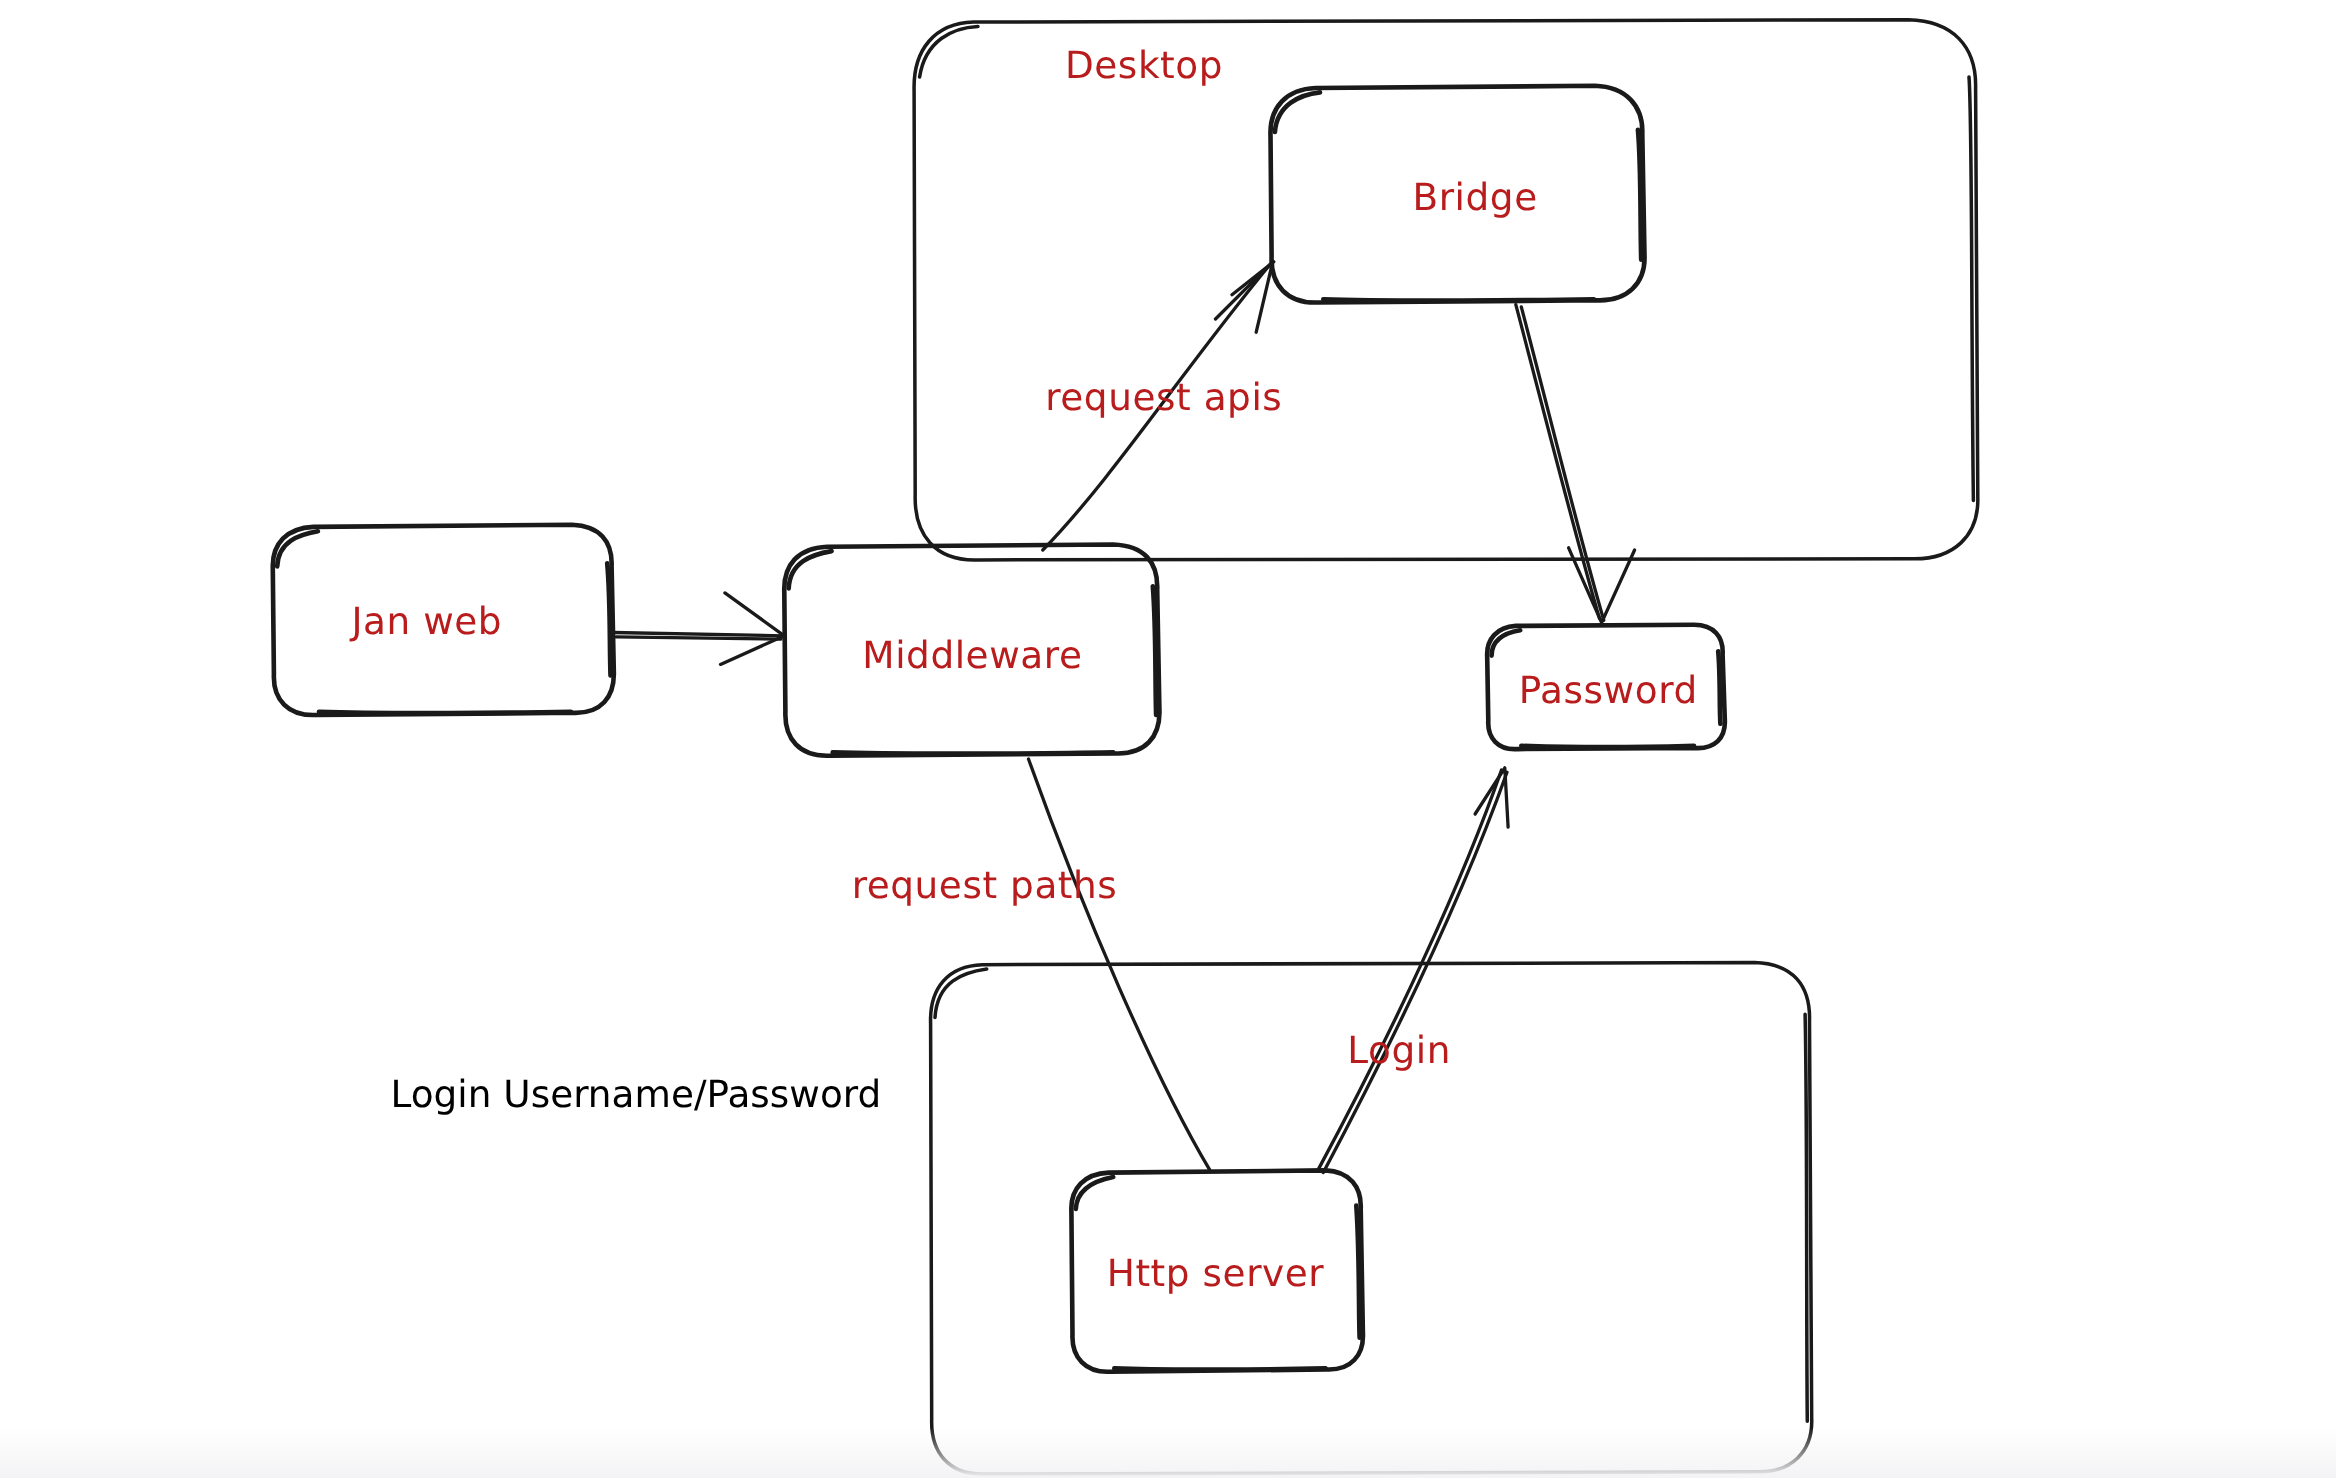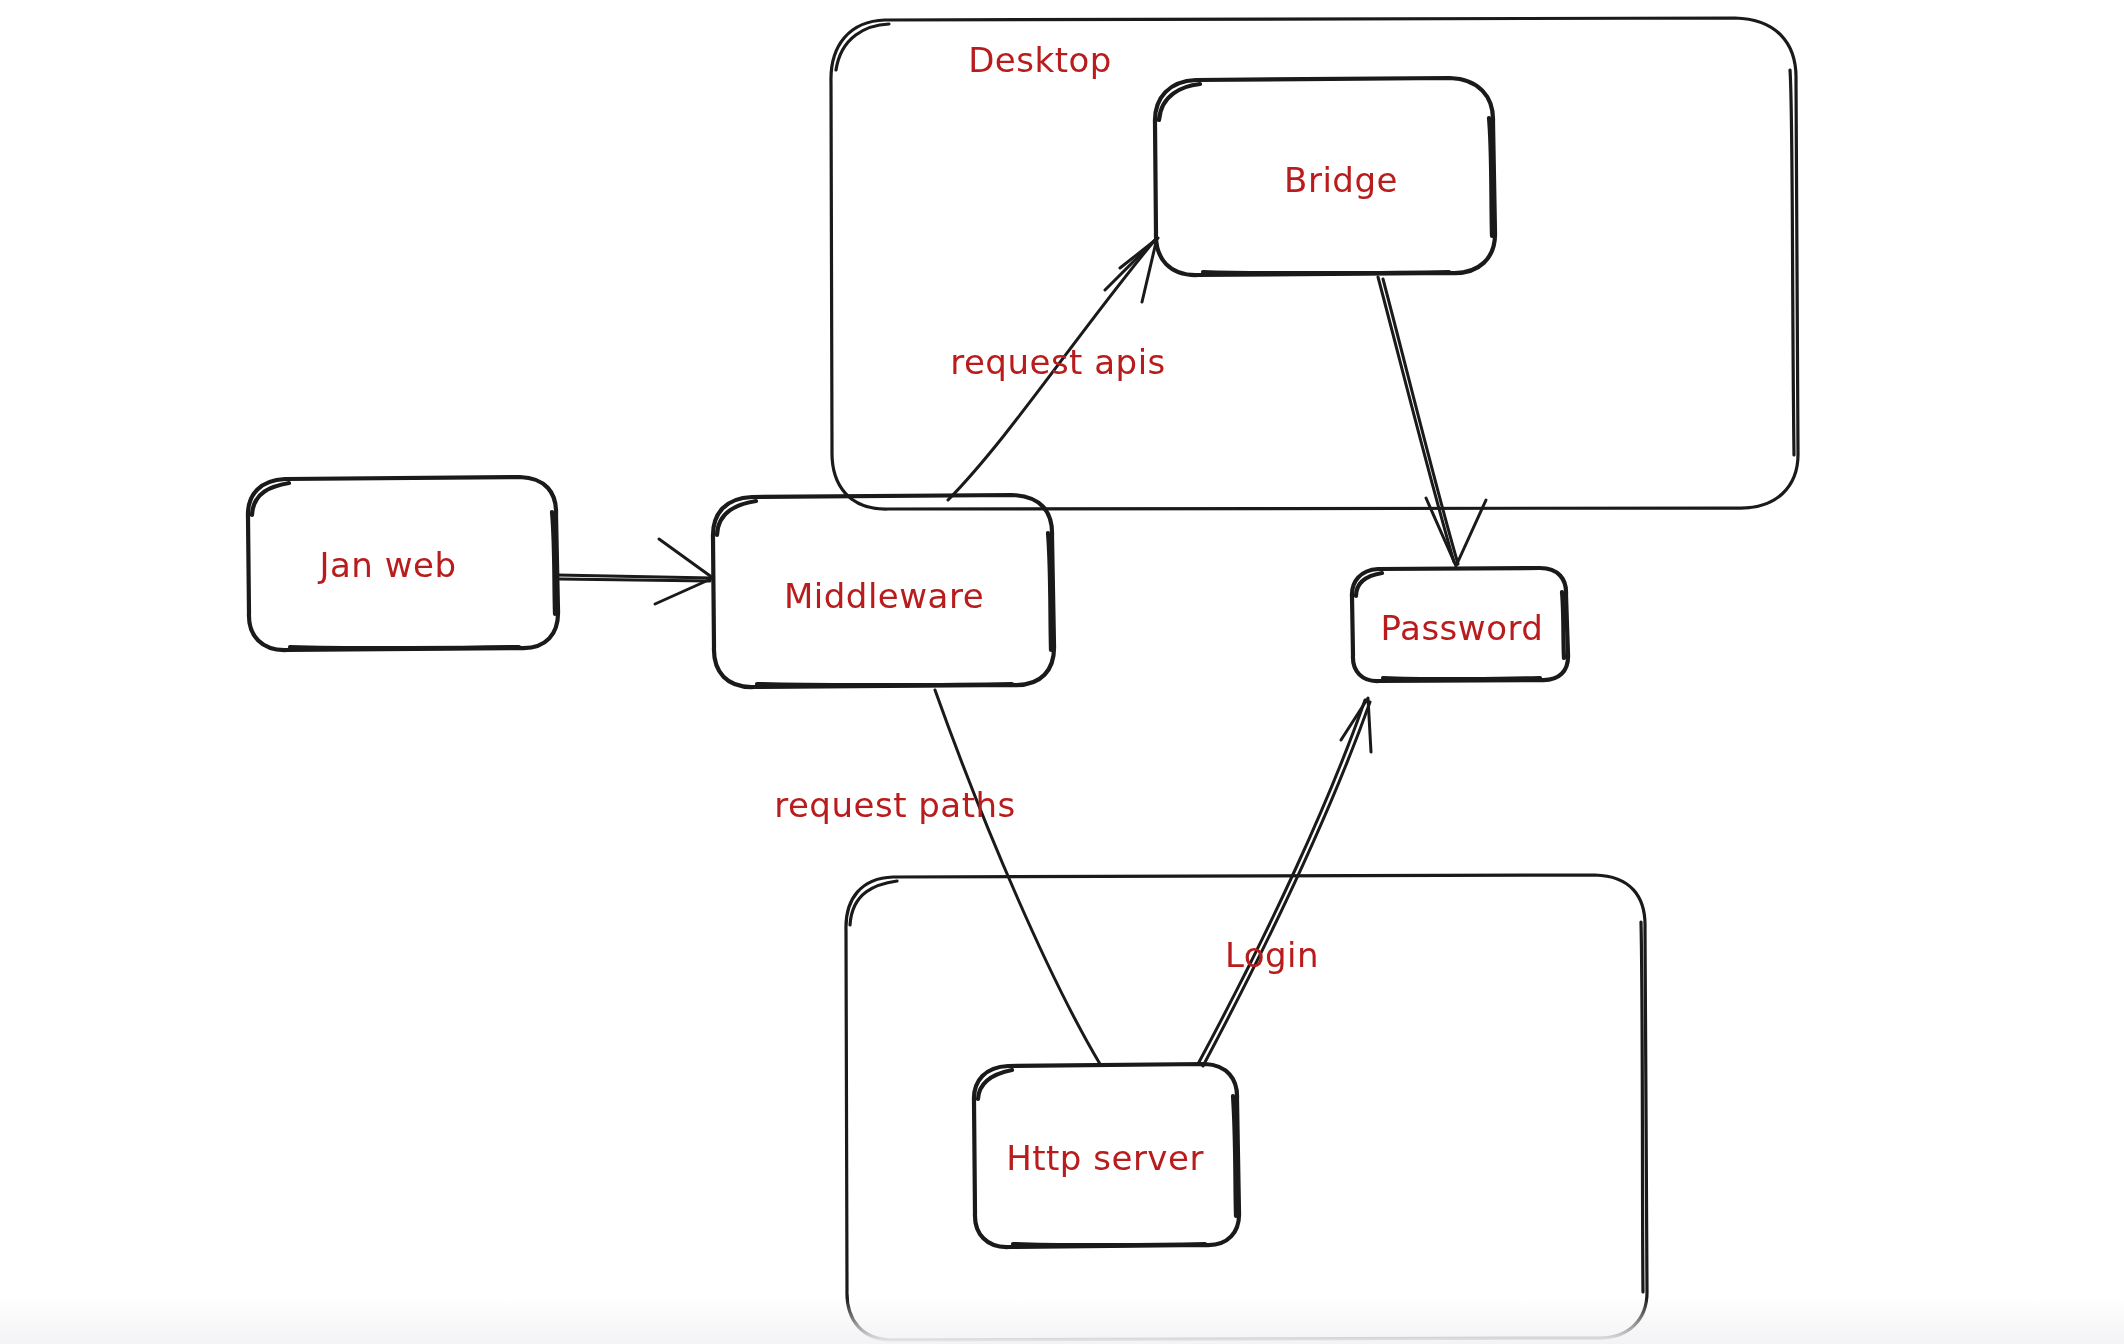--- a/index.html
+++ b/index.html
@@ -144,17 +144,18 @@
 
   <span class="lbl node-label" style="left:1105px; top:1158px;">Http server</span>
 
   <span class="lbl edge-label" style="left:1058px; top:362px;">request apis</span>
 
   <span class="lbl edge-label" style="left:895px; top:805px;">request paths</span>
 
   <span class="lbl edge-label" style="left:1272px; top:955px;">Login</span>
 
   <div style="position:absolute; left:355px; top:965px;">
+    <div class="note-line" style="margin-top:10px;">Login Username/Password</div>
   </div>
 
   <div id="bottom-fade"></div>
 
 </div>
 
 </body></html>

